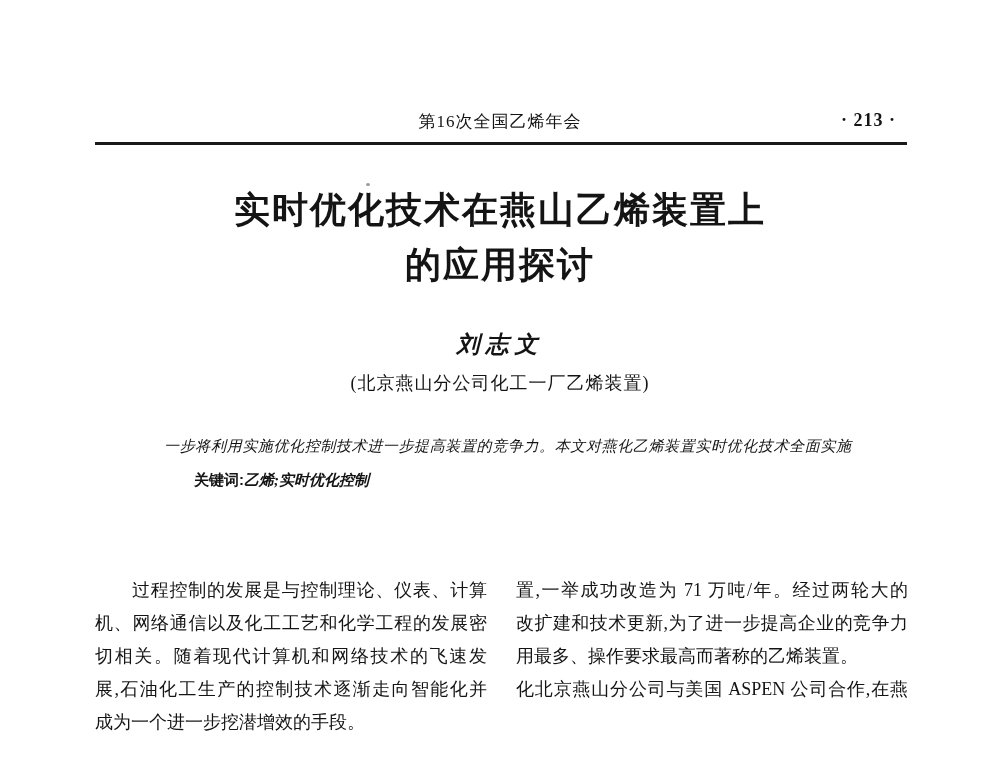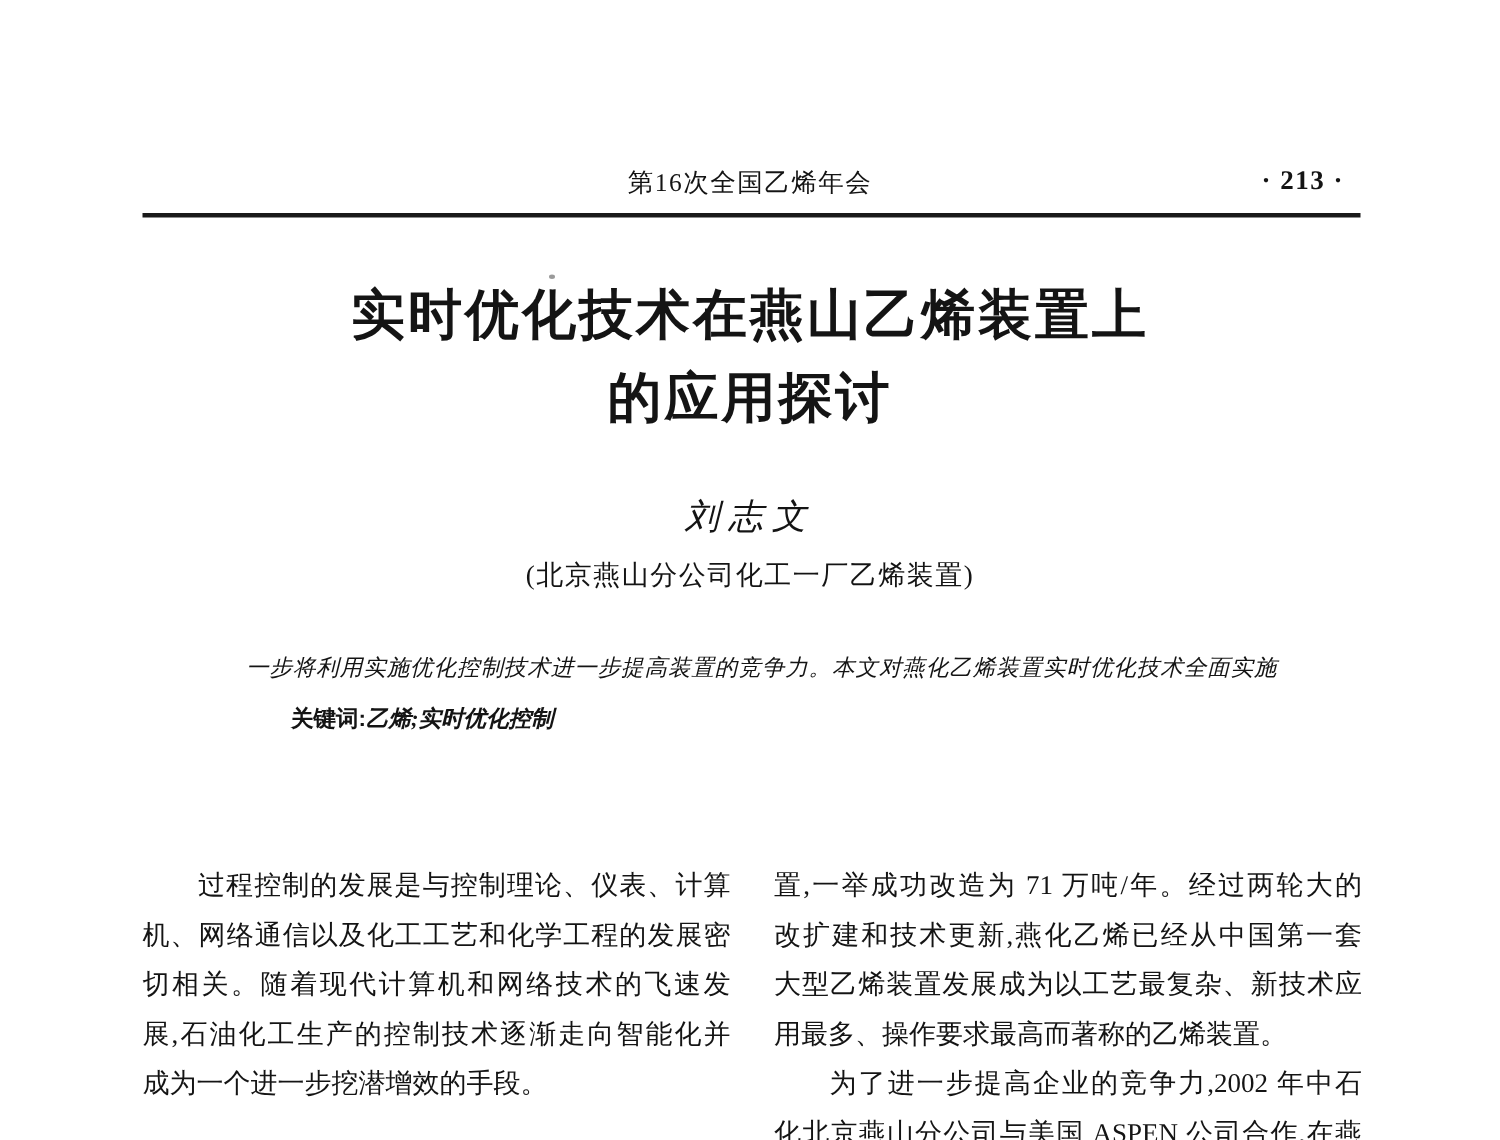--- a/index.html
+++ b/index.html
@@ -16,21 +16,21 @@
   .hdr-rule{top:142px;left:95px;width:812px;height:3px;background:#1a1a1a;}
 
   
   .title{top:185px;left:0;width:100%;text-align:center;
          font-family:Liberation Mono, monospace;font-weight:bold;
          font-size:36px;line-height:55px;letter-spacing:2px;}
   .artifact-dot{top:183px;left:366px;width:4px;height:3px;background:#9a9a9a;border-radius:50%;}
 
   
   .author{top:328px;left:0;width:100%;text-align:center;
-          font-style:italic;font-weight:normal;font-size:23px;letter-spacing:6px;line-height:34px;}
+          font-style:italic;font-weight:bold;font-size:23px;letter-spacing:6px;line-height:34px;}
   .affil{top:368px;left:0;width:100%;text-align:center;font-size:18px;line-height:30px;letter-spacing:1px;}
 
   
   .abstract{top:430px;left:164px;width:687px;font-size:15px;line-height:33px;}
   .abstract .ln{width:100%;}
   .kai{font-style:italic;}
   .blabel{font-family:"Liberation Sans", sans-serif;font-weight:bold;font-style:normal;}
   .kwval{font-style:italic;font-weight:bold;}
 
   
@@ -73,18 +73,16 @@
 <div class="abs col col-left">
   <div class="ln jl ind-body">过程控制的发展是与控制理论、仪表、计算</div>
   <div class="ln jl">机、网络通信以及化工工艺和化学工程的发展密</div>
   <div class="ln jl">切相关。随着现代计算机和网络技术的飞速发</div>
   <div class="ln jl">展,石油化工生产的控制技术逐渐走向智能化并</div>
   <div class="ln">成为一个进一步挖潜增效的手段。</div>
 </div>
 
 <div class="abs col col-right">
   <div class="ln jl">置,一举成功改造为 71 万吨/年。经过两轮大的</div>
-  <div class="ln jl">改扩建和技术更新,燕化乙烯已经从中国第一套</div>
-  <div class="ln jl">大型乙烯装置发展成为以工艺最复杂、新技术应</div>
+  <div class="ln jl">改扩建和技术更新,为了进一步提高企业的竞争力</div>
   <div class="ln">用最多、操作要求最高而著称的乙烯装置。</div>
-  <div class="ln jl ind-body">为了进一步提高企业的竞争力,2002 年中石</div>
   <div class="ln jl">化北京燕山分公司与美国 ASPEN 公司合作,在燕</div>
 </div>
 
 </body></html>

